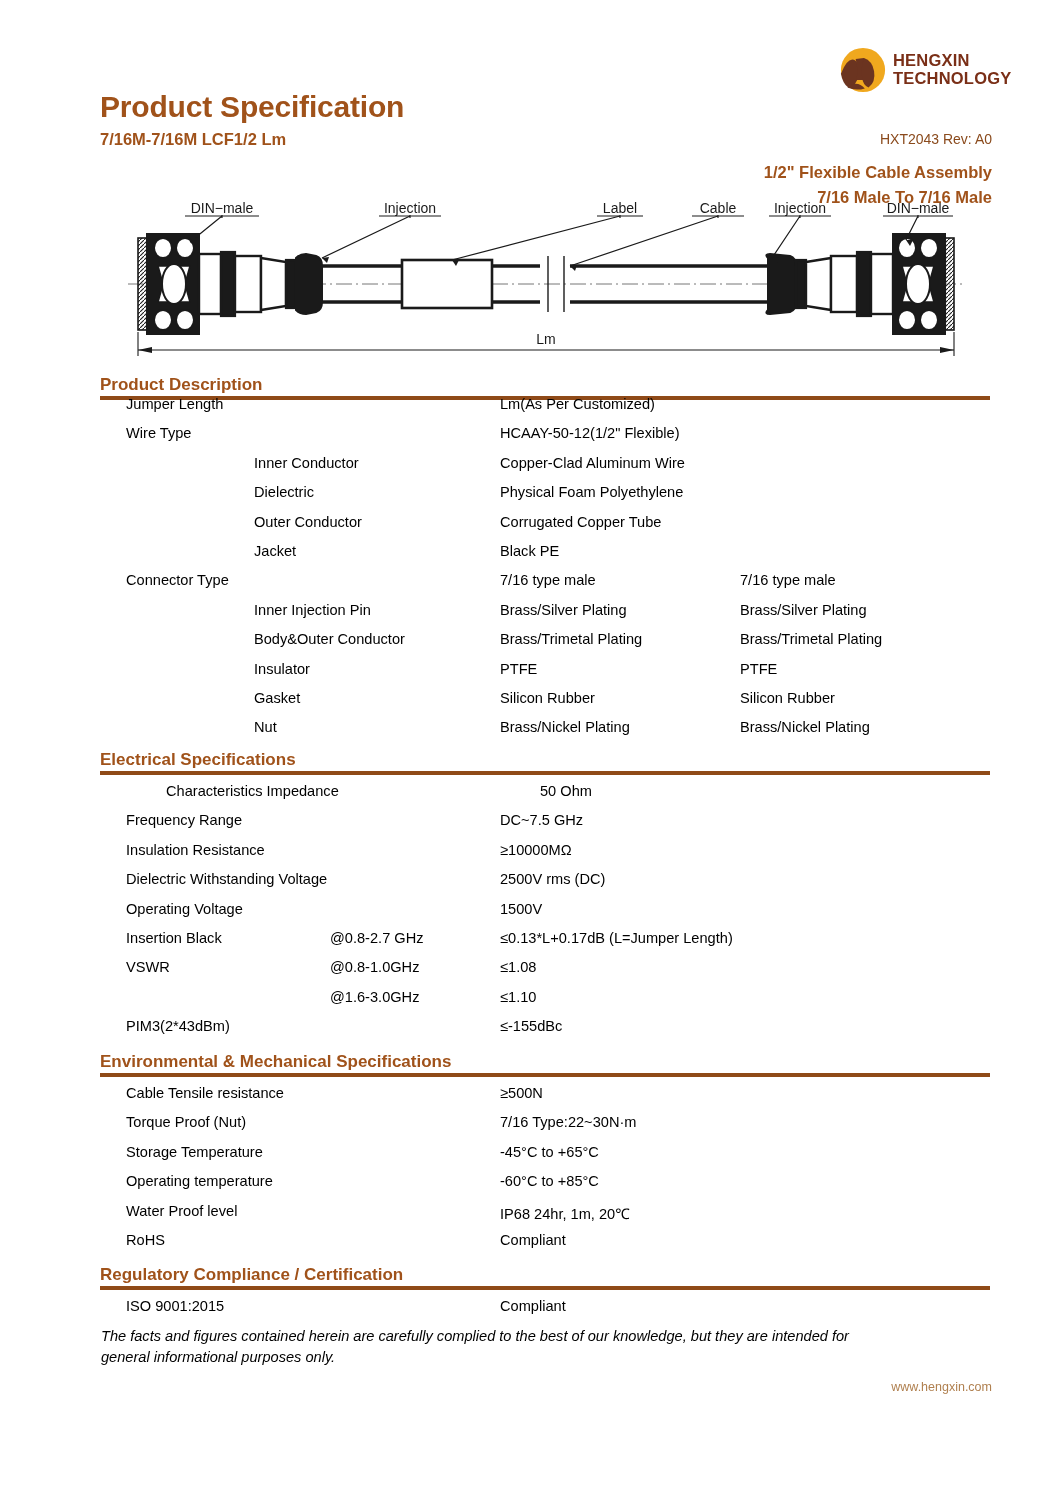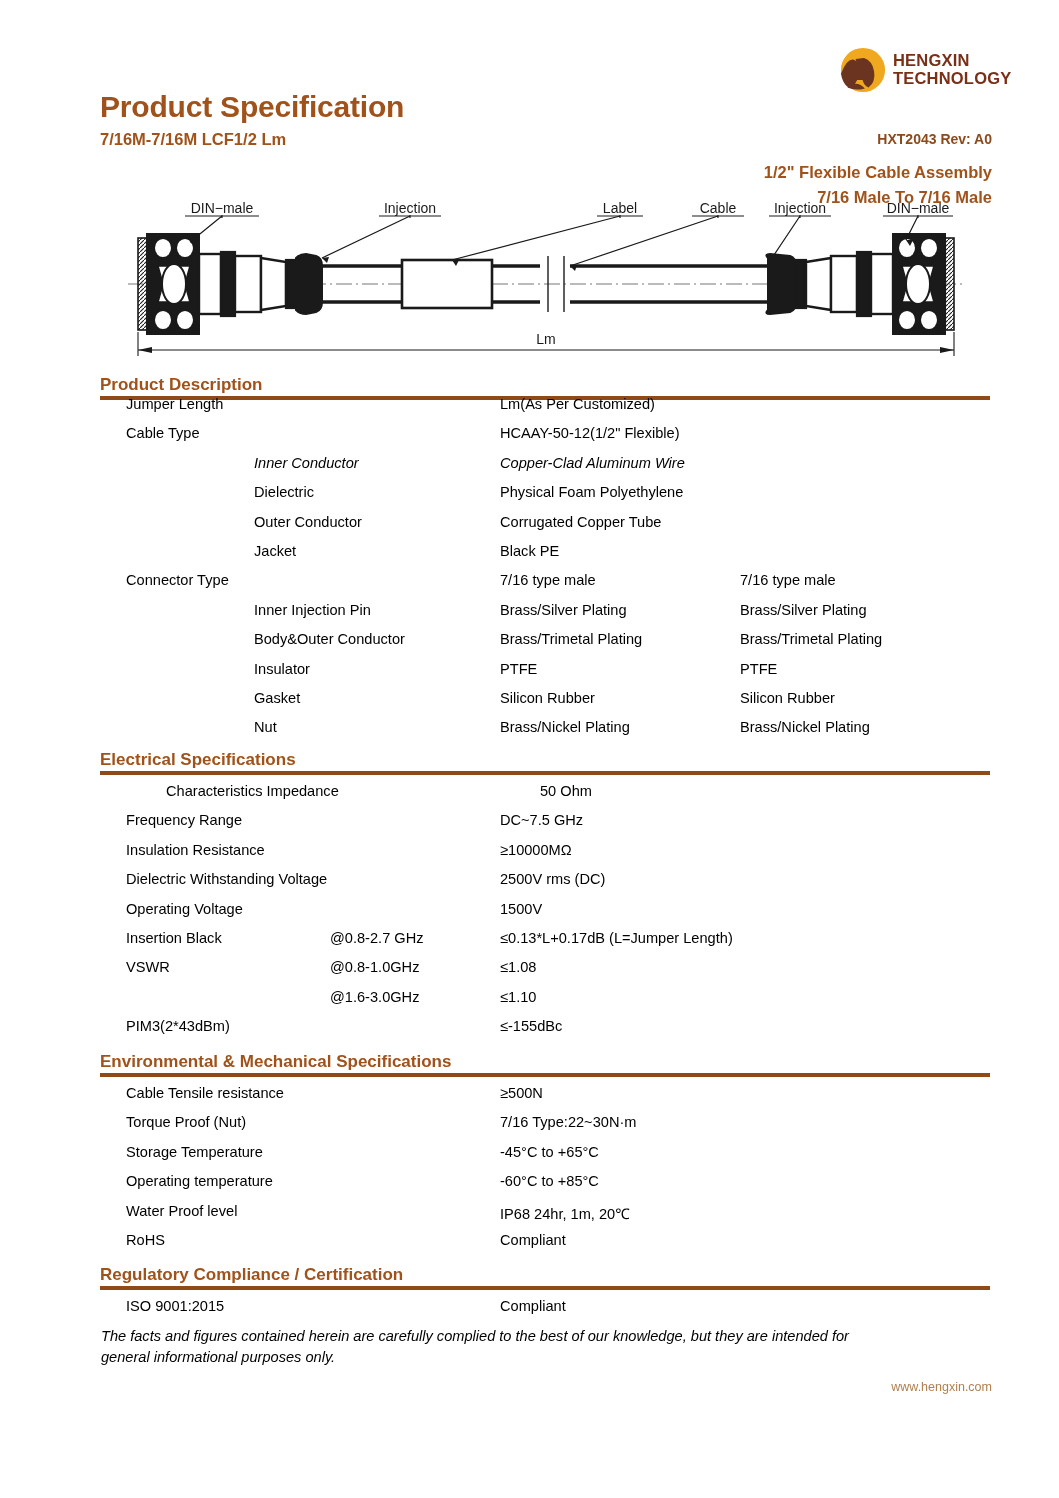--- a/index.html
+++ b/index.html
@@ -60,21 +60,21 @@
     top: 130px;
     font-size: 16.5px;
     font-weight: bold;
     color: #a0521a;
   }
   #doc-code {
     position: absolute;
     right: 67px;
     top: 131px;
     font-size: 14px;
-    font-weight: bold;
+    font-weight: normal;
     color: #8a4a1c;
     white-space: nowrap;
   }
   #assembly-line1 {
     position: absolute;
     right: 67px;
     top: 163px;
     font-size: 16.5px;
     font-weight: bold;
     color: #a0521a;
@@ -315,24 +315,24 @@
   <div id="sections-root">
       <div class="section-head" style="top: 376px;">
         <div class="s-label">Product Description</div>
         <div class="s-rule"></div>
       </div>
       <div class="spec-row" style="top: 396px;">
         <div class="c-label">Jumper Length</div>
         <div class="c-val">Lm(As Per Customized)</div>
       </div>
       <div class="spec-row" style="top: 425.4px;">
-        <div class="c-label">Cable Type</div>
+        <div class="c-label">Wire Type</div>
         <div class="c-val">HCAAY-50-12(1/2" Flexible)</div>
       </div>
-      <div class="spec-row" style="top: 454.8px; font-style: italic;">
+      <div class="spec-row" style="top: 454.8px;">
         <div class="c-label indent">Inner Conductor</div>
         <div class="c-val">Copper-Clad Aluminum Wire</div>
       </div>
       <div class="spec-row" style="top: 484.2px;">
         <div class="c-label indent">Dielectric</div>
         <div class="c-val">Physical Foam Polyethylene</div>
       </div>
       <div class="spec-row" style="top: 513.6px;">
         <div class="c-label indent">Outer Conductor</div>
         <div class="c-val">Corrugated Copper Tube</div>

